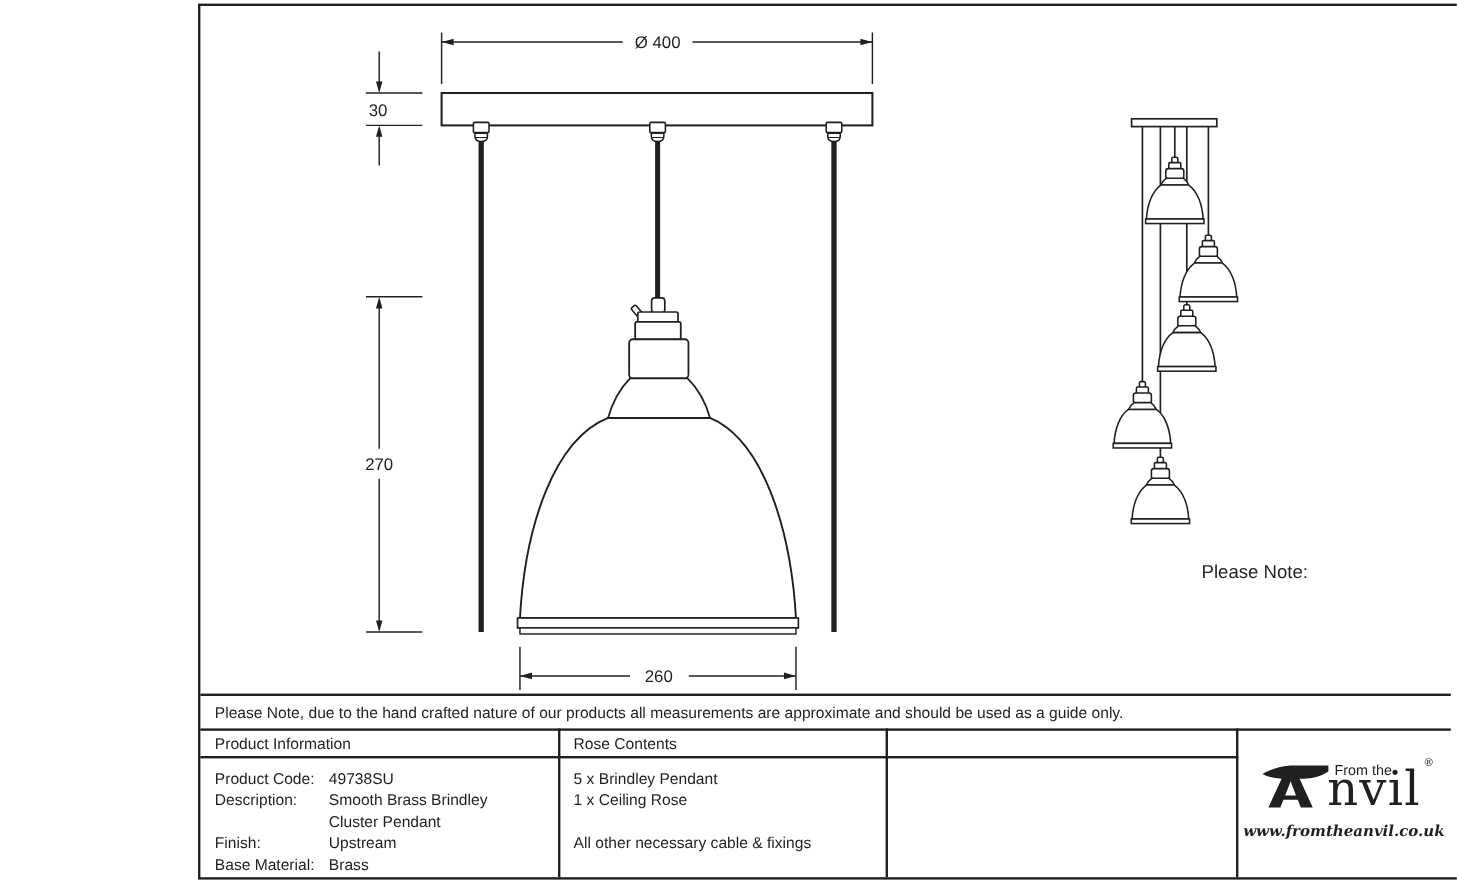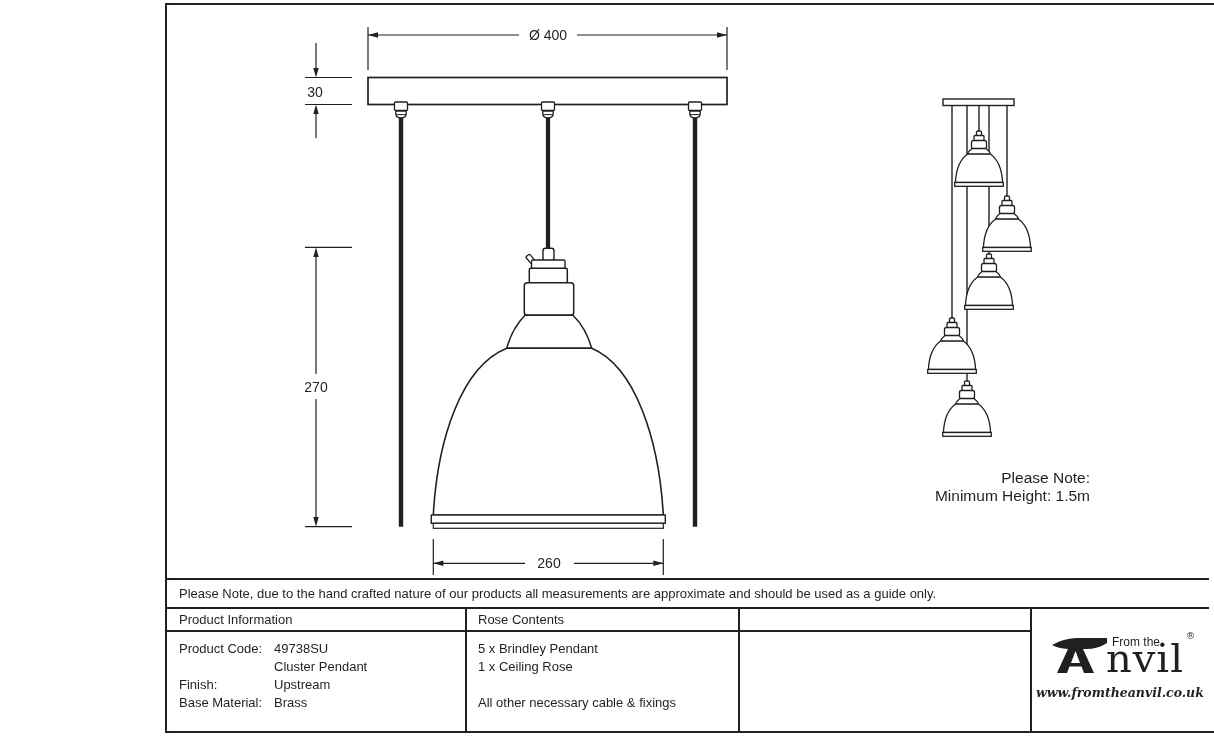--- a/index.html
+++ b/index.html
@@ -150,38 +150,40 @@
       <use href="#mini-pendant" transform="translate(812,126)"></use>
       <use href="#mini-pendant" transform="translate(840,191)"></use>
       <use href="#mini-pendant" transform="translate(822,249)"></use>
       <use href="#mini-pendant" transform="translate(785,313)"></use>
       <use href="#mini-pendant" transform="translate(800,376)"></use>
     </g>
   </svg>
 
   <div class="min-note">
     <div>Please Note:</div>
-    <div>Minimum Height: 1.5m</div>
   </div>
 
   <div class="hline" style="left:0;top:573px;width:1042px;height:2px"></div>
   <div class="hline" style="left:0;top:602px;width:1042px;height:2px"></div>
   <div class="hline" style="left:0;top:625px;width:865px;height:2px"></div>
   <div class="vline" style="left:298px;top:602px;width:2px;height:124px"></div>
   <div class="vline" style="left:571px;top:602px;width:2px;height:124px"></div>
   <div class="vline" style="left:863px;top:602px;width:2px;height:124px"></div>
 
   <div class="note-bar-text">Please Note, due to the hand crafted nature of our products all measurements are approximate and should be used as a guide only.</div>
 
   <div class="th" style="left:12px">Product Information</div>
   <div class="th" style="left:311px">Rose Contents</div>
 
   <div class="pi-grid">
     <div>
       <span class="pi-label">Product Code:</span><span>49738SU</span>
+    </div>
+    <div>
+      <span class="pi-label">Description:</span><span>Smooth Brass Brindley</span>
     </div>
     <div>
       <span class="pi-label"></span><span>Cluster Pendant</span>
     </div>
     <div>
       <span class="pi-label">Finish:</span><span>Upstream</span>
     </div>
     <div>
       <span class="pi-label">Base Material:</span><span>Brass</span>
     </div>

